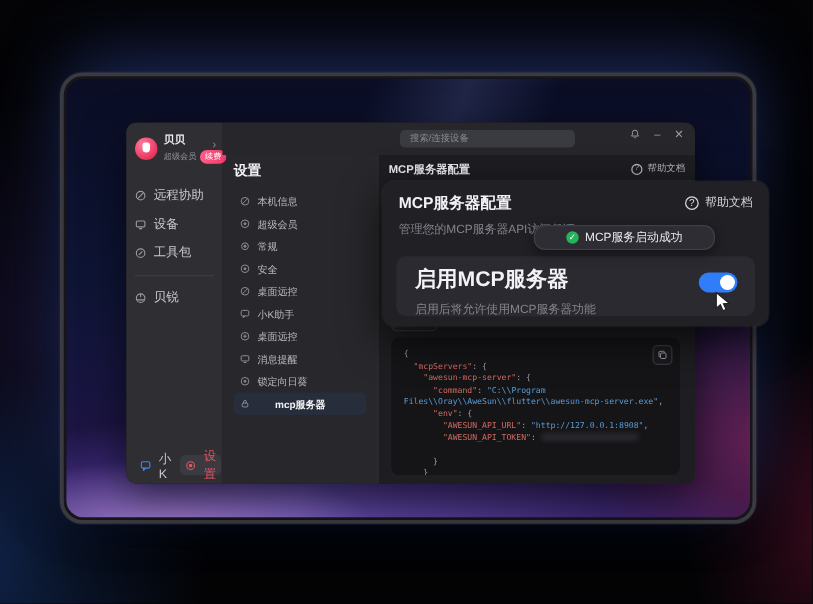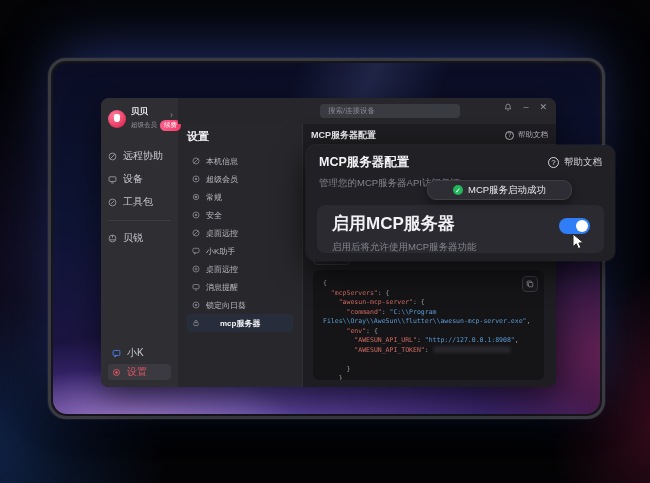--- a/index.html
+++ b/index.html
@@ -42,21 +42,21 @@
   .user-sub { display:flex; align-items:center; gap:3px; }
   .user-tier { font-size:6.5px; color:#96969e; white-space:nowrap; }
   .badge { font-size:6.5px; color:#fff; background:linear-gradient(90deg,#ff5d8a,#f23a68);
     border-radius:6px; padding:1px 4px; white-space:nowrap; }
   .chev { position:absolute; right:-2px; top:4px; color:#8a8a92; font-size:9px; }
   .nav { margin-top:18px; display:flex; flex-direction:column; }
   .nav-item { display:flex; align-items:center; gap:6px; height:14px; margin-bottom:9px;
     color:#c9c9d0; font-size:10px; cursor:default; }
   .nav-item .icn { color:#9a9aa2; }
   .nav-div { height:1px; background:rgba(255,255,255,.07); margin:2px 0 10px; }
-  .side-bottom { margin-top:auto; display:flex; flex-direction:column; gap:3px;justify-content:space-between; }
+  .side-bottom { margin-top:auto; display:flex; gap:3px;justify-content:space-between; }
   .side-bottom .nav-item { margin-bottom:0; height:16px; padding:0 4px; border-radius:4px; }
   .nav-item.xiaok .icn { color:#4b84f2; }
   .nav-item.active-red { background:#3a3a40; }
   .nav-item.active-red, .nav-item.active-red .icn { color:#e25563; }
   .icn { width:9px; height:9px; display:inline-flex; flex-shrink:0; }
   .icn svg { width:100%; height:100%; stroke-width:1; }
 
   
   .right-area { flex:1; display:flex; flex-direction:column; min-width:0; }
   .titlebar { height:26px; position:relative; background:#26262b; flex-shrink:0; }

